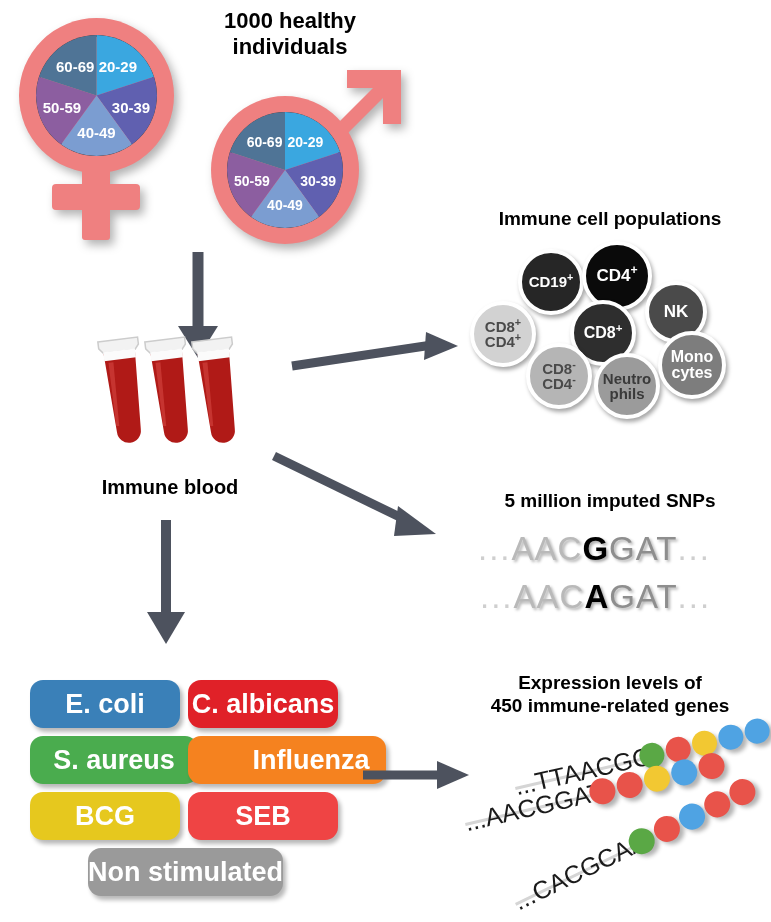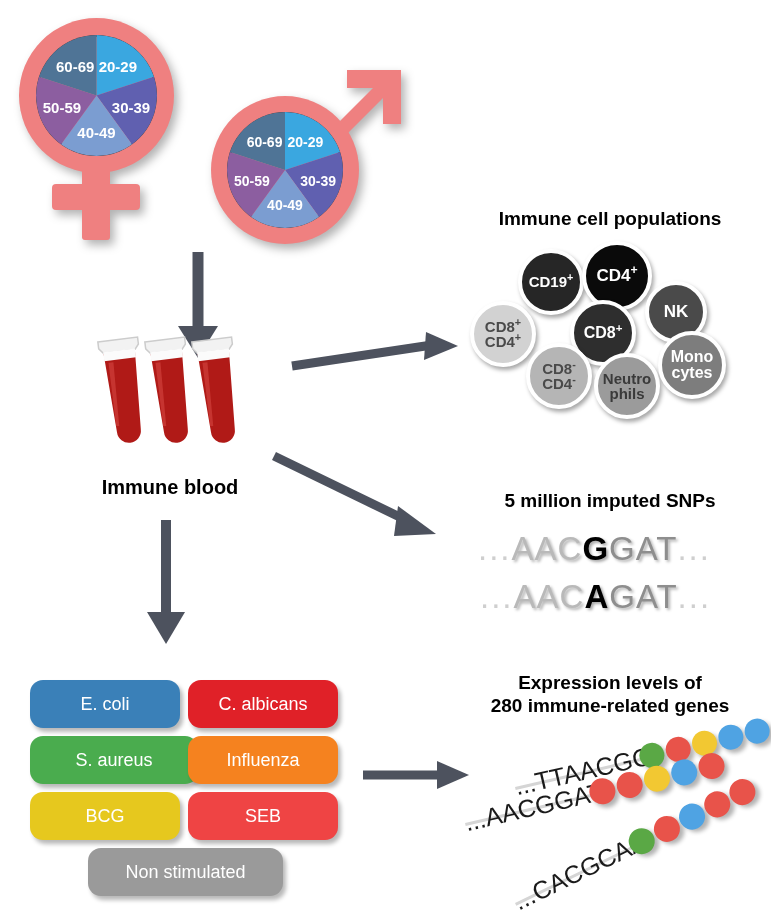--- a/index.html
+++ b/index.html
@@ -89,22 +89,22 @@
   .snp-dim  { color: #b9b9b9; text-shadow: 2px 2px 3px rgba(0,0,0,0.30); }
   .snp-mid  { color: #8e8e8e; text-shadow: 2px 2px 3px rgba(0,0,0,0.30); }
   .snp-dots { color: #cfcfcf; letter-spacing: 2px; }
   .snp-hl   { color: #000000; font-weight: bold; text-shadow: 2px 2px 3px rgba(0,0,0,0.35); }
 
   
   .stim {
     position: absolute;
     border-radius: 13px;
     color: #ffffff;
-    font-weight: normal;
-    font-size: 18px;
+    font-weight: bold;
+    font-size: 27px;
     display: flex;
     align-items: center;
     justify-content: center;
     box-shadow: 3px 4px 4px rgba(0,0,0,0.28);
     white-space: nowrap;
   }
 
   
   .strand { position: absolute; transform-origin: left center; }
   .strand-line {
@@ -129,20 +129,24 @@
     top: 50%;
     transform: translateY(-50%);
     box-shadow: 3px 4px 4px rgba(0,0,0,0.30);
   }
 </style>
 </head>
 <body>
 
 <div id="canvas">
 
+  <div class="abs heading" id="title-1000">
+    <div>1000 healthy</div>
+    <div>individuals</div>
+  </div>
 
   <div class="abs gender-wrap" id="female-symbol" style="left:10px; top:14px; width:180px; height:230px;">
 
     <div class="abs f-stem" style="left:72px; top:140px; width:28px; height:86px; border-radius:3px;"></div>
 
     <div class="abs f-cross" style="left:42px; top:170px; width:88px; height:26px; border-radius:4px;"></div>
 
     <div class="abs ring" style="left:9px; top:4px; width:155px; height:155px;"></div>
 
     <div class="pie-holder" id="female-pie" style="left:26px; top:21px; width:121px; height:121px;">
@@ -283,34 +287,34 @@
 
   <div class="abs" id="snp-block" style="left:478px; top:530px; width:280px; height:90px;">
       <div class="snp-row" style="left: 0px; top: 0px;"><span class="snp-dots">...</span><span class="snp-dim">AAC</span><span class="snp-hl">G</span><span class="snp-mid">GAT</span><span class="snp-dots">...</span></div>
       <div class="snp-row" style="left: 2px; top: 48px;"><span class="snp-dots">...</span><span class="snp-dim">AAC</span><span class="snp-hl">A</span><span class="snp-mid">GAT</span><span class="snp-dots">...</span></div>
     </div>
 
   <div class="abs" id="stimuli-block" style="left:30px; top:680px; width:320px; height:215px;">
       <div class="stim" style="left: 0px; top: 0px; width: 150px; height: 48px; background: rgb(58, 128, 184);">E. coli</div>
       <div class="stim" style="left: 158px; top: 0px; width: 150px; height: 48px; background: rgb(224, 33, 40);">C. albicans</div>
       <div class="stim" style="left: 0px; top: 56px; width: 168px; height: 48px; background: rgb(74, 172, 78);">S. aureus</div>
-      <div class="stim" style="left: 158px; top: 56px; width: 150px; height: 48px; background: rgb(245, 130, 31);">Influenza</div>
+      <div class="stim" style="left: 158px; top: 56px; width: 150px; height: 48px; background: rgb(245, 130, 31); padding-left: 48px;">Influenza</div>
       <div class="stim" style="left: 0px; top: 112px; width: 150px; height: 48px; background: rgb(230, 200, 30);">BCG</div>
       <div class="stim" style="left: 158px; top: 112px; width: 150px; height: 48px; background: #ef4444;">SEB</div>
       <div class="stim" style="left: 58px; top: 168px; width: 195px; height: 48px; background: rgb(154, 154, 154);">Non stimulated</div>
     </div>
 
   <svg class="arrow-svg" style="left:363px; top:755px;" width="110" height="40">
     <line x1="0" y1="20" x2="80" y2="20" stroke="#4d525e" stroke-width="9"></line>
     <polygon points="74,6 106,20 74,34" fill="#4d525e"></polygon>
   </svg>
 
   <div class="abs heading" id="heading-expr">
     <div>Expression levels of</div>
-    <div>280 immune-related genes</div>
+    <div>450 immune-related genes</div>
   </div>
 
   <div class="abs" id="expr-strands" style="left:455px; top:735px; width:316px; height:180px;">
       <div class="strand" style="left: 60px; top: 32px; width: 283px; height: 40px; transform: rotate(-13deg);">
         <div class="strand-line" style="width: 132px;"></div>
         <div class="strand-text" style="left: 0px;">...TTAACGG</div>
         <div class="bead" style="left: 128px; width: 25px; height: 25px; background: rgb(90, 168, 69);"></div>
         <div class="bead" style="left: 155px; width: 25px; height: 25px; background: rgb(232, 83, 74);"></div>
         <div class="bead" style="left: 182px; width: 25px; height: 25px; background: rgb(242, 200, 50);"></div>
         <div class="bead" style="left: 209px; width: 25px; height: 25px; background: rgb(79, 163, 227);"></div>

